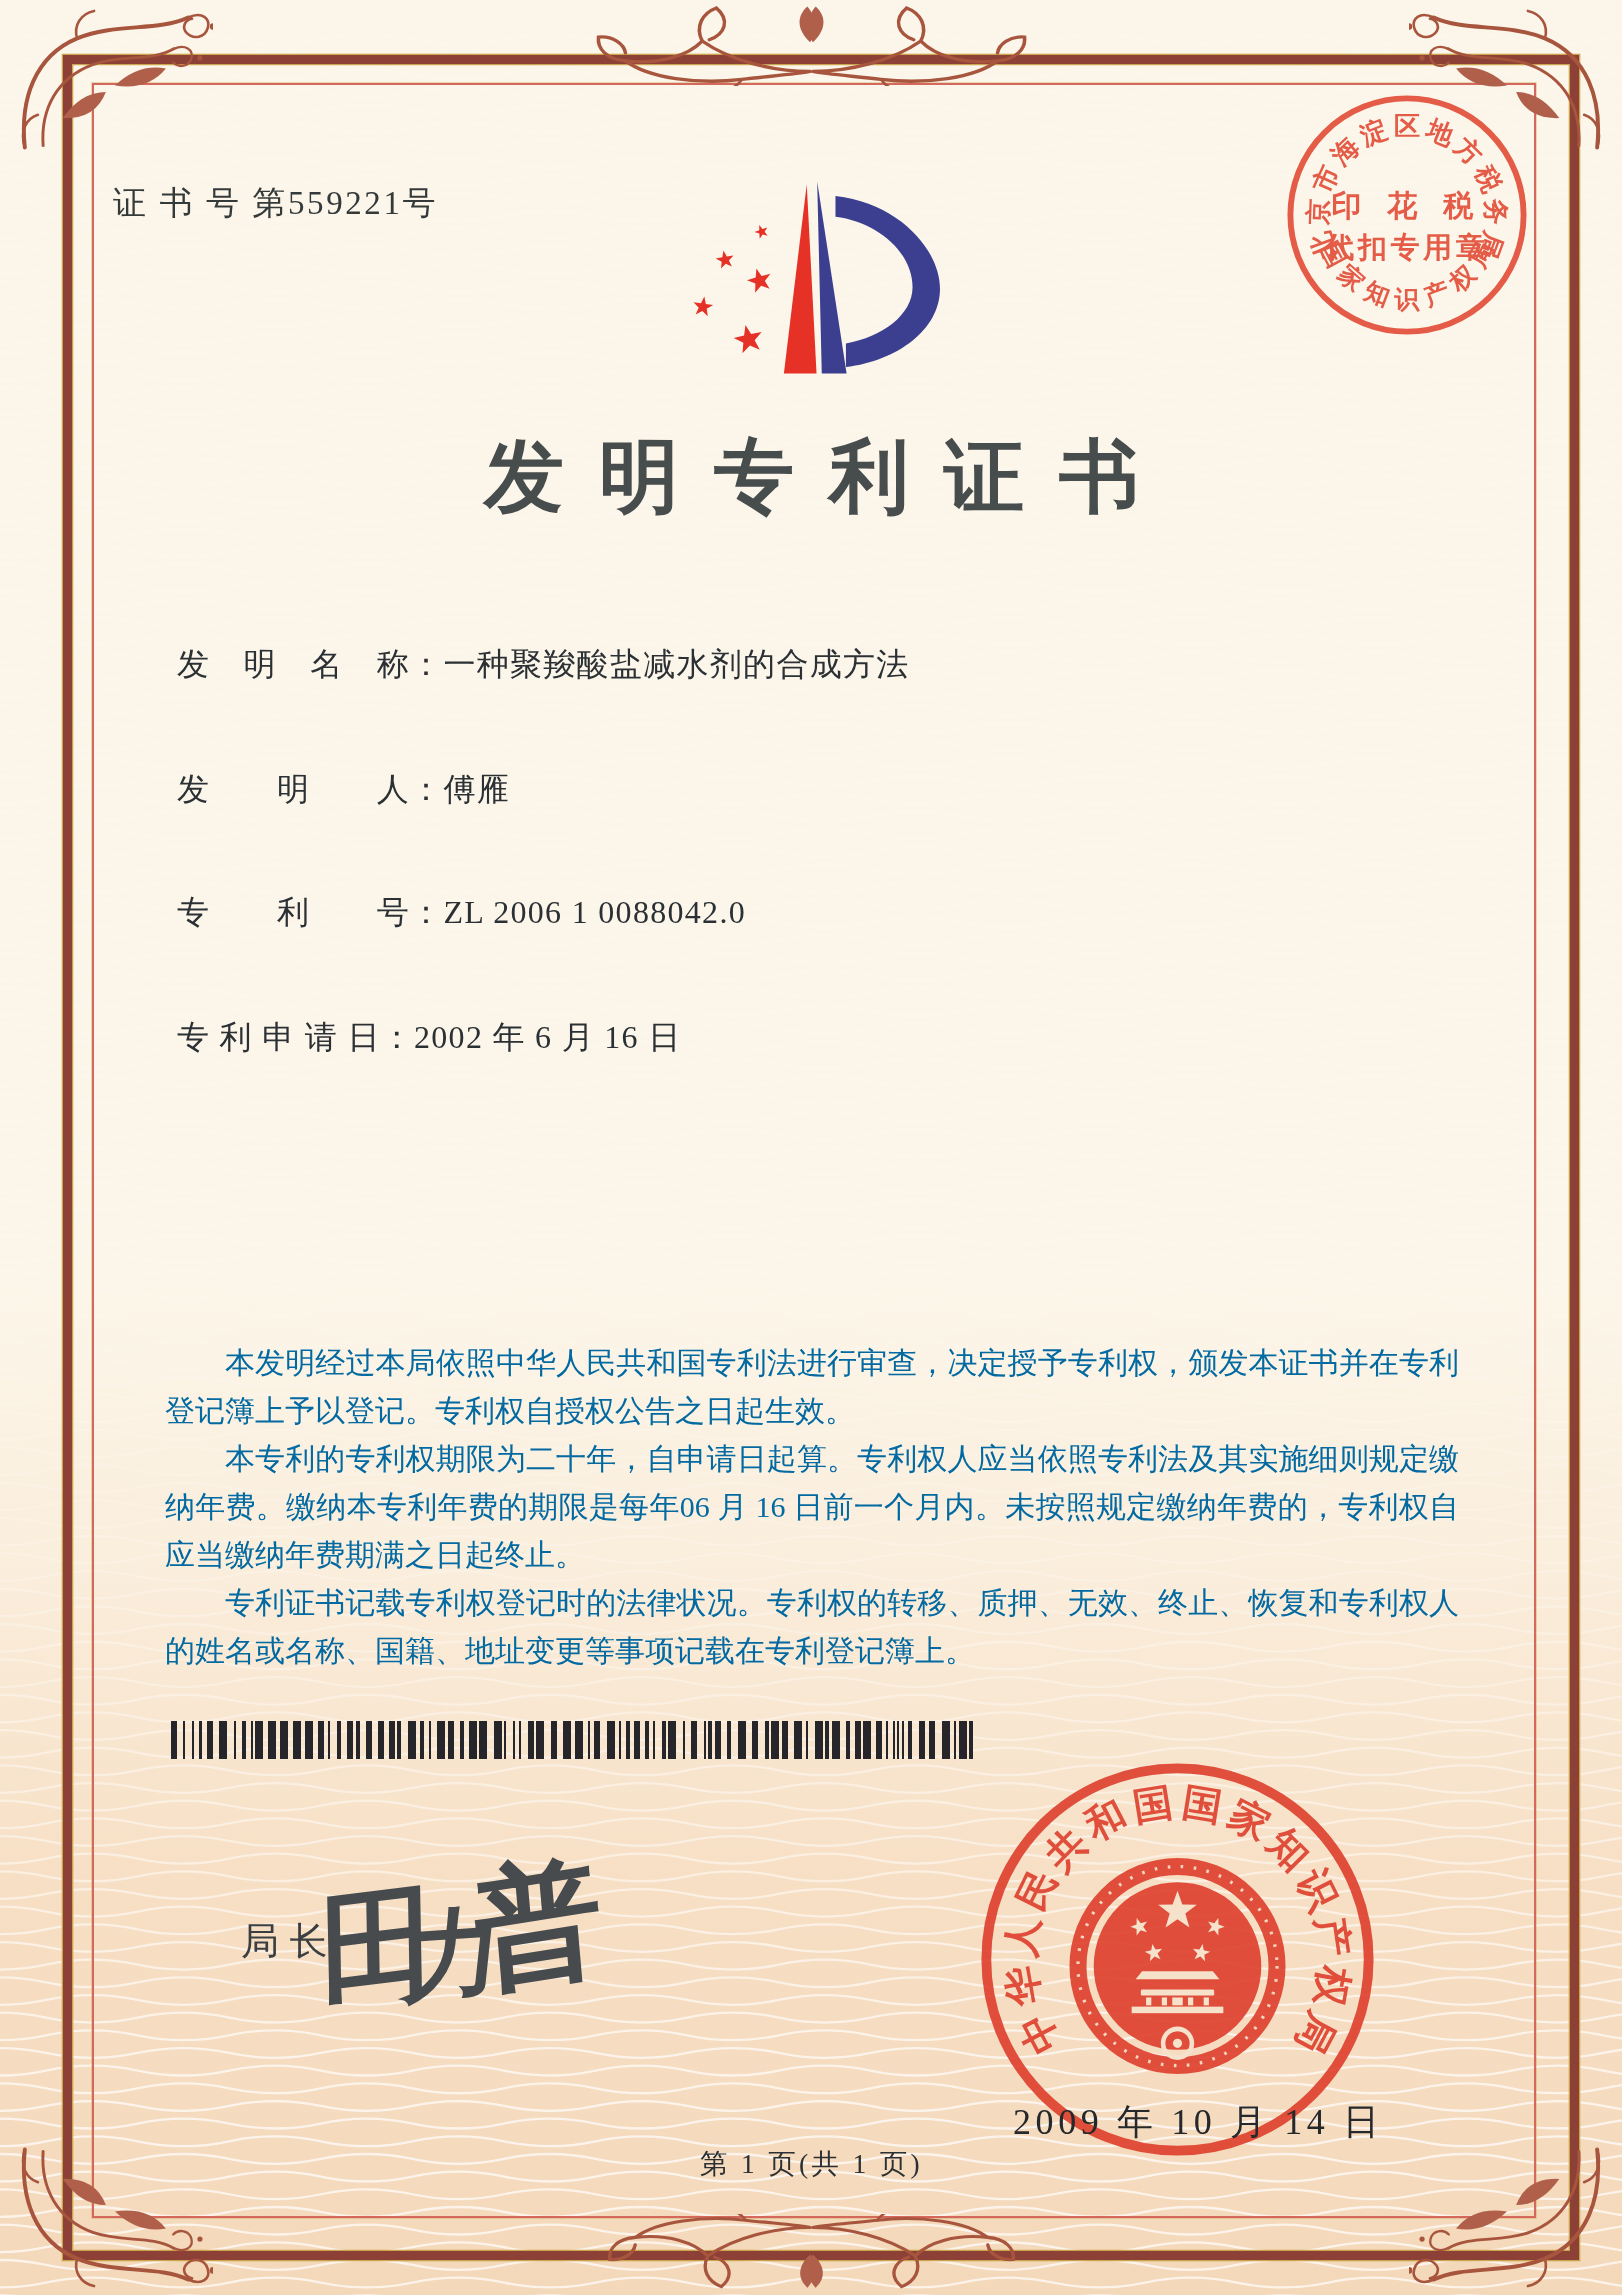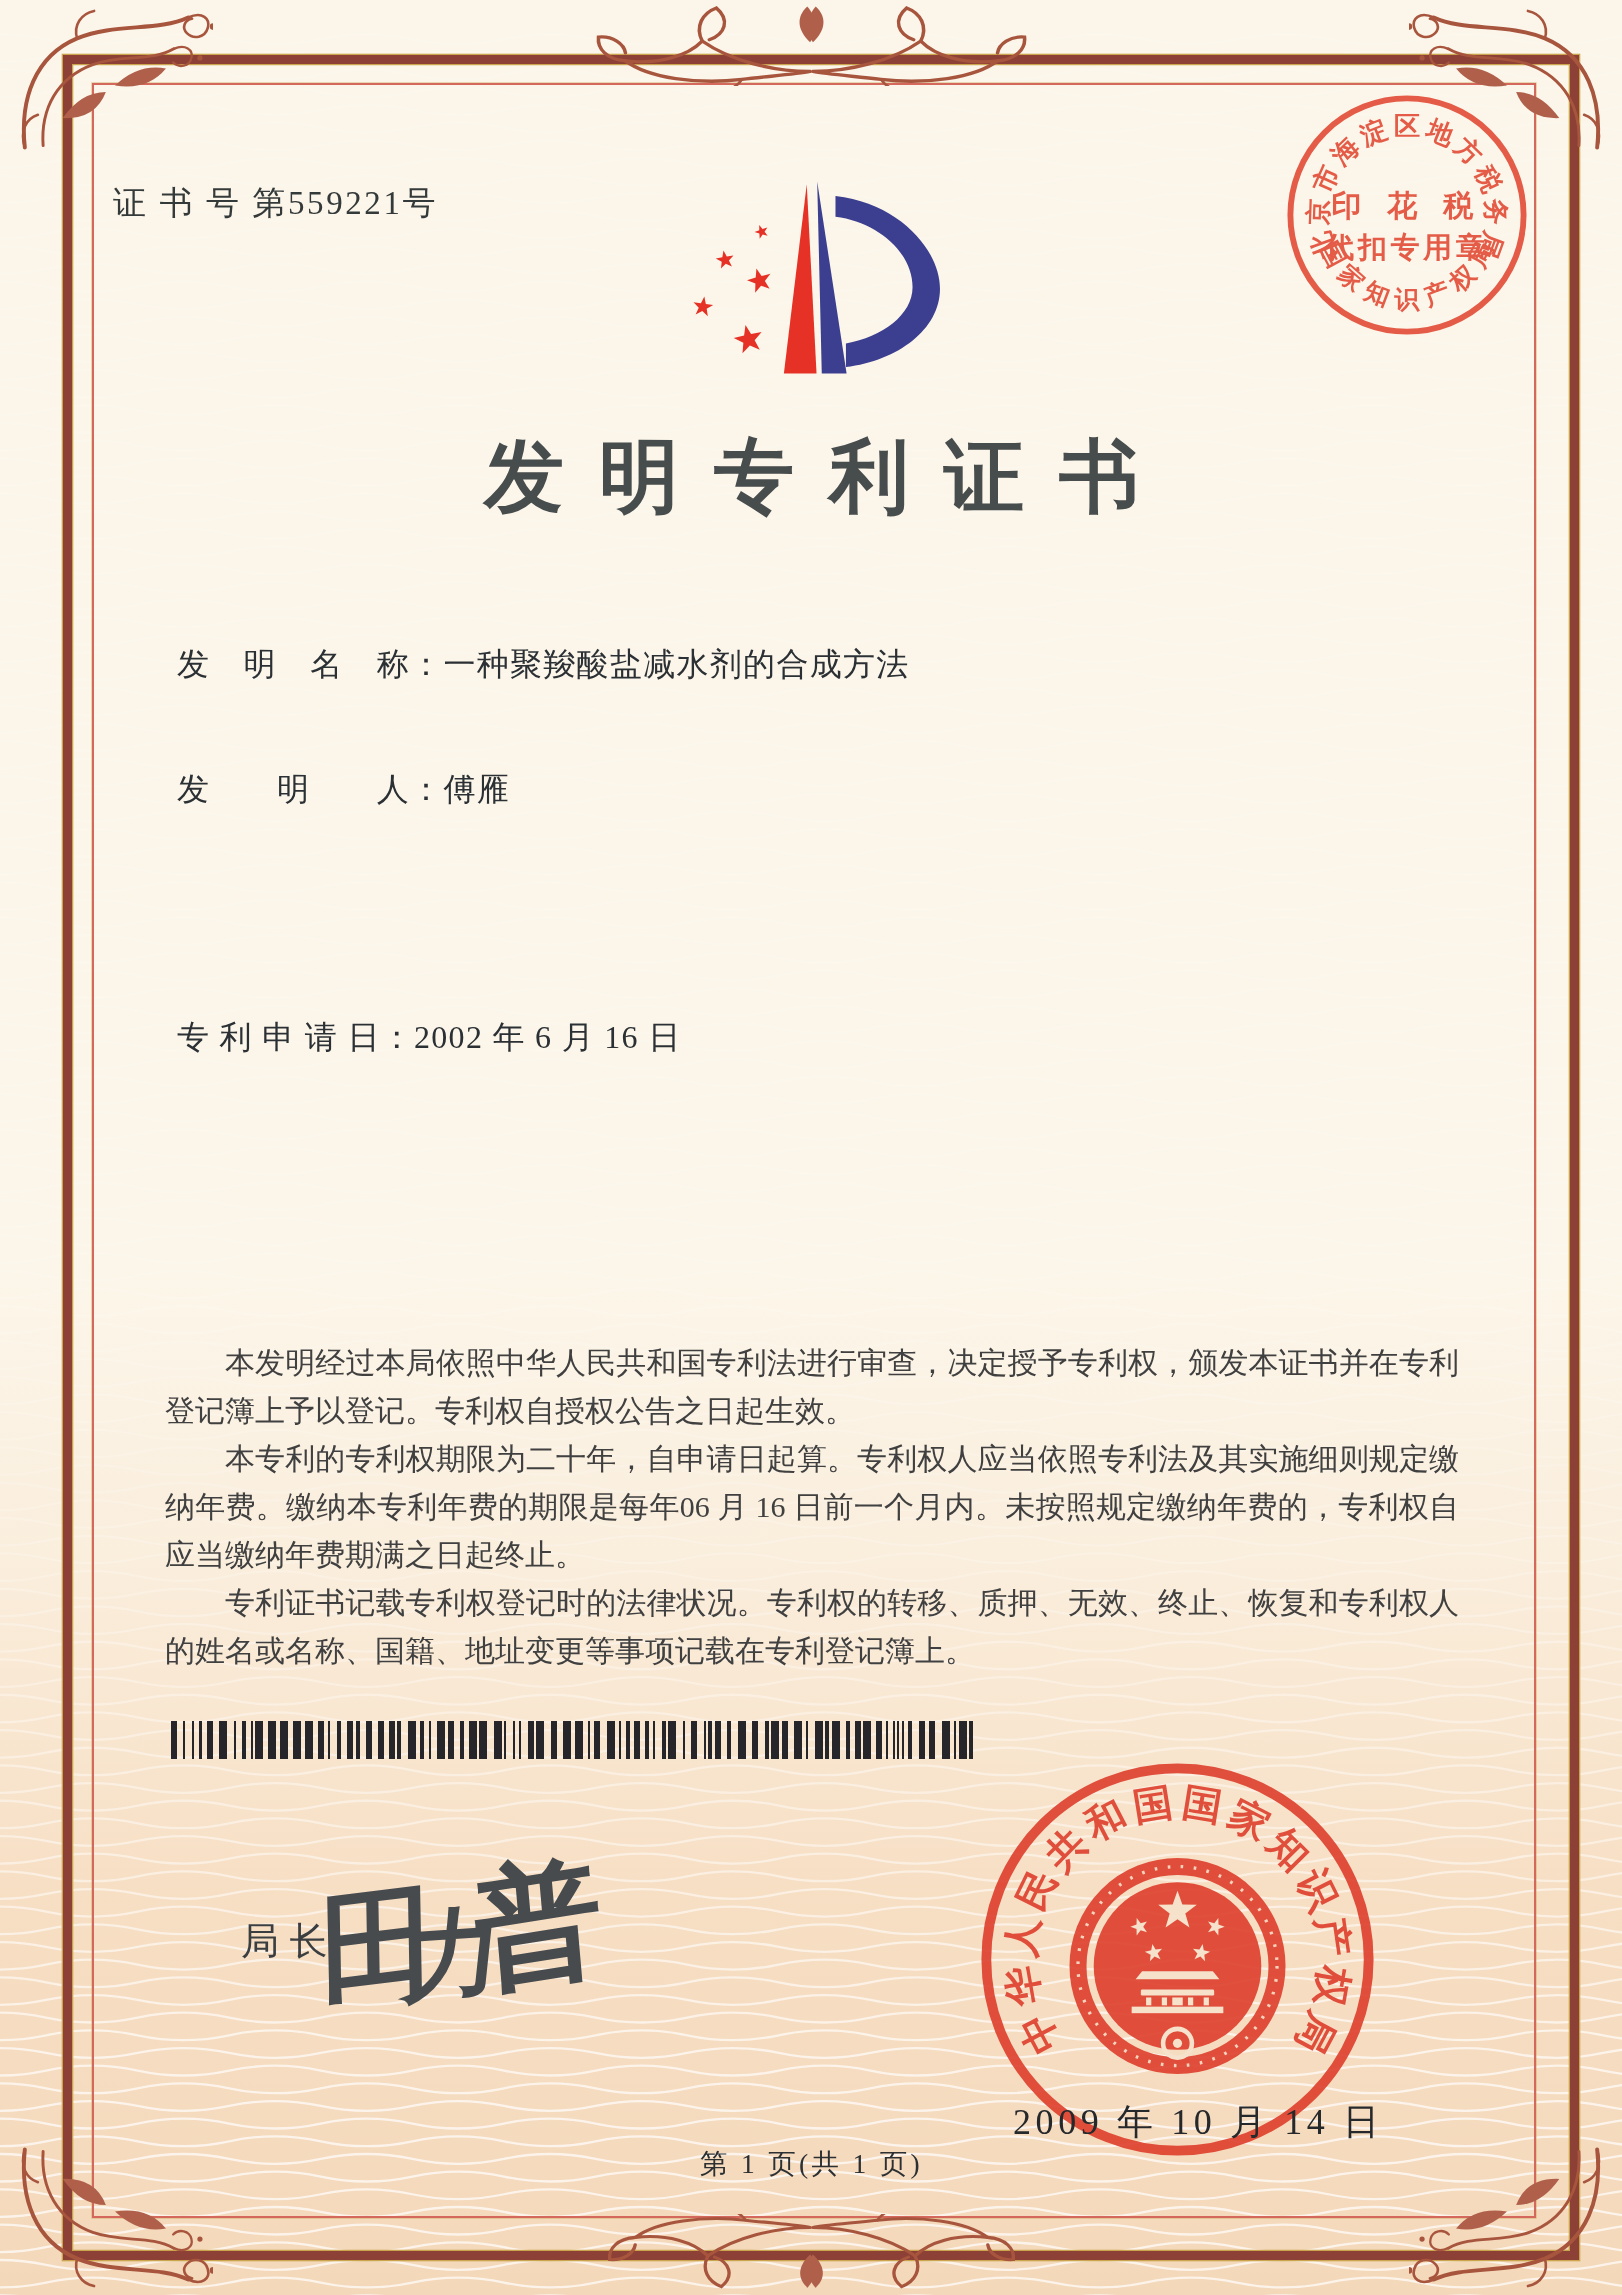--- a/index.html
+++ b/index.html
@@ -22,21 +22,21 @@
     border:2px solid #d4685c; box-shadow:0 0 0 0.7px rgba(201,164,78,.55);}
 
   .ornament{position:absolute;pointer-events:none;}
 
   
   .cert-no{left:113px;top:181px;font-size:33px;letter-spacing:2.6px;color:#343a3a;}
   .title{left:0;right:0;top:424px;text-align:center;font-size:80px;font-weight:700;
          letter-spacing:35px;text-indent:35px;color:#474c4d;}
   .field{left:177px;font-size:32px;color:#2b3034;letter-spacing:1.3px;white-space:nowrap;}
   .body-text{left:165px;top:1339px;width:1294px;font-size:30px;line-height:48px;
-             text-align:justify;color:#404040;}
+             text-align:justify;color:#0369a1;}
   .body-text p{margin:0;text-indent:2em;}
 
   
   .barcode{left:171px;top:1721px;width:800px;height:38px;}
   .barcode i{position:absolute;top:0;bottom:0;background:#26262a;}
 
   
   .director{left:241px;top:1916px;font-size:38px;letter-spacing:10.5px;color:#3a3e40;}
   .signature{left:319px;top:1847px;width:301px;height:183px;}
   .sig{position:absolute;color:#474b4e;font-weight:700;}
@@ -284,20 +284,21 @@
         <text x="245.1751122833752" y="319.76313802746006" dy="0.35em" text-anchor="middle" font-size="38" transform="rotate(-20.666666666666643 245.1751122833752 319.76313802746006)">产</text>
         <text x="284.536143871873" y="296.11264422163185" dy="0.35em" text-anchor="middle" font-size="38" transform="rotate(-41.333333333333336 284.536143871873 296.11264422163185)">权</text>
         <text x="313.01729188594265" y="260.092360036594" dy="0.35em" text-anchor="middle" font-size="38" transform="rotate(-62 313.01729188594265 260.092360036594)">局</text>
       </g>
   </svg>
 
   <div class="abs title">发明专利证书</div>
 
   <div class="abs field" style="top:643px"><span>发　明　名　称：</span><span>一种聚羧酸盐减水剂的合成方法</span></div>
   <div class="abs field" style="top:768px"><span>发　　明　　人：</span><span>傅雁</span></div>
+  <div class="abs field" style="top:891px"><span>专　　利　　号：</span><span>ZL 2006 1 0088042.0</span></div>
   <div class="abs field" style="top:1016px"><span>专 利 申 请 日：</span><span>2002 年 6 月 16 日</span></div>
 
   <div class="abs body-text">
     <p>本发明经过本局依照中华人民共和国专利法进行审查，决定授予专利权，颁发本证书并在专利登记簿上予以登记。专利权自授权公告之日起生效。</p>
     <p>本专利的专利权期限为二十年，自申请日起算。专利权人应当依照专利法及其实施细则规定缴纳年费。缴纳本专利年费的期限是每年06 月 16 日前一个月内。未按照规定缴纳年费的，专利权自应当缴纳年费期满之日起终止。</p>
     <p>专利证书记载专利权登记时的法律状况。专利权的转移、质押、无效、终止、恢复和专利权人的姓名或名称、国籍、地址变更等事项记载在专利登记簿上。</p>
   </div>
 
   <div class="abs barcode">
       <i style="left:0px;width:5.9px"></i>

